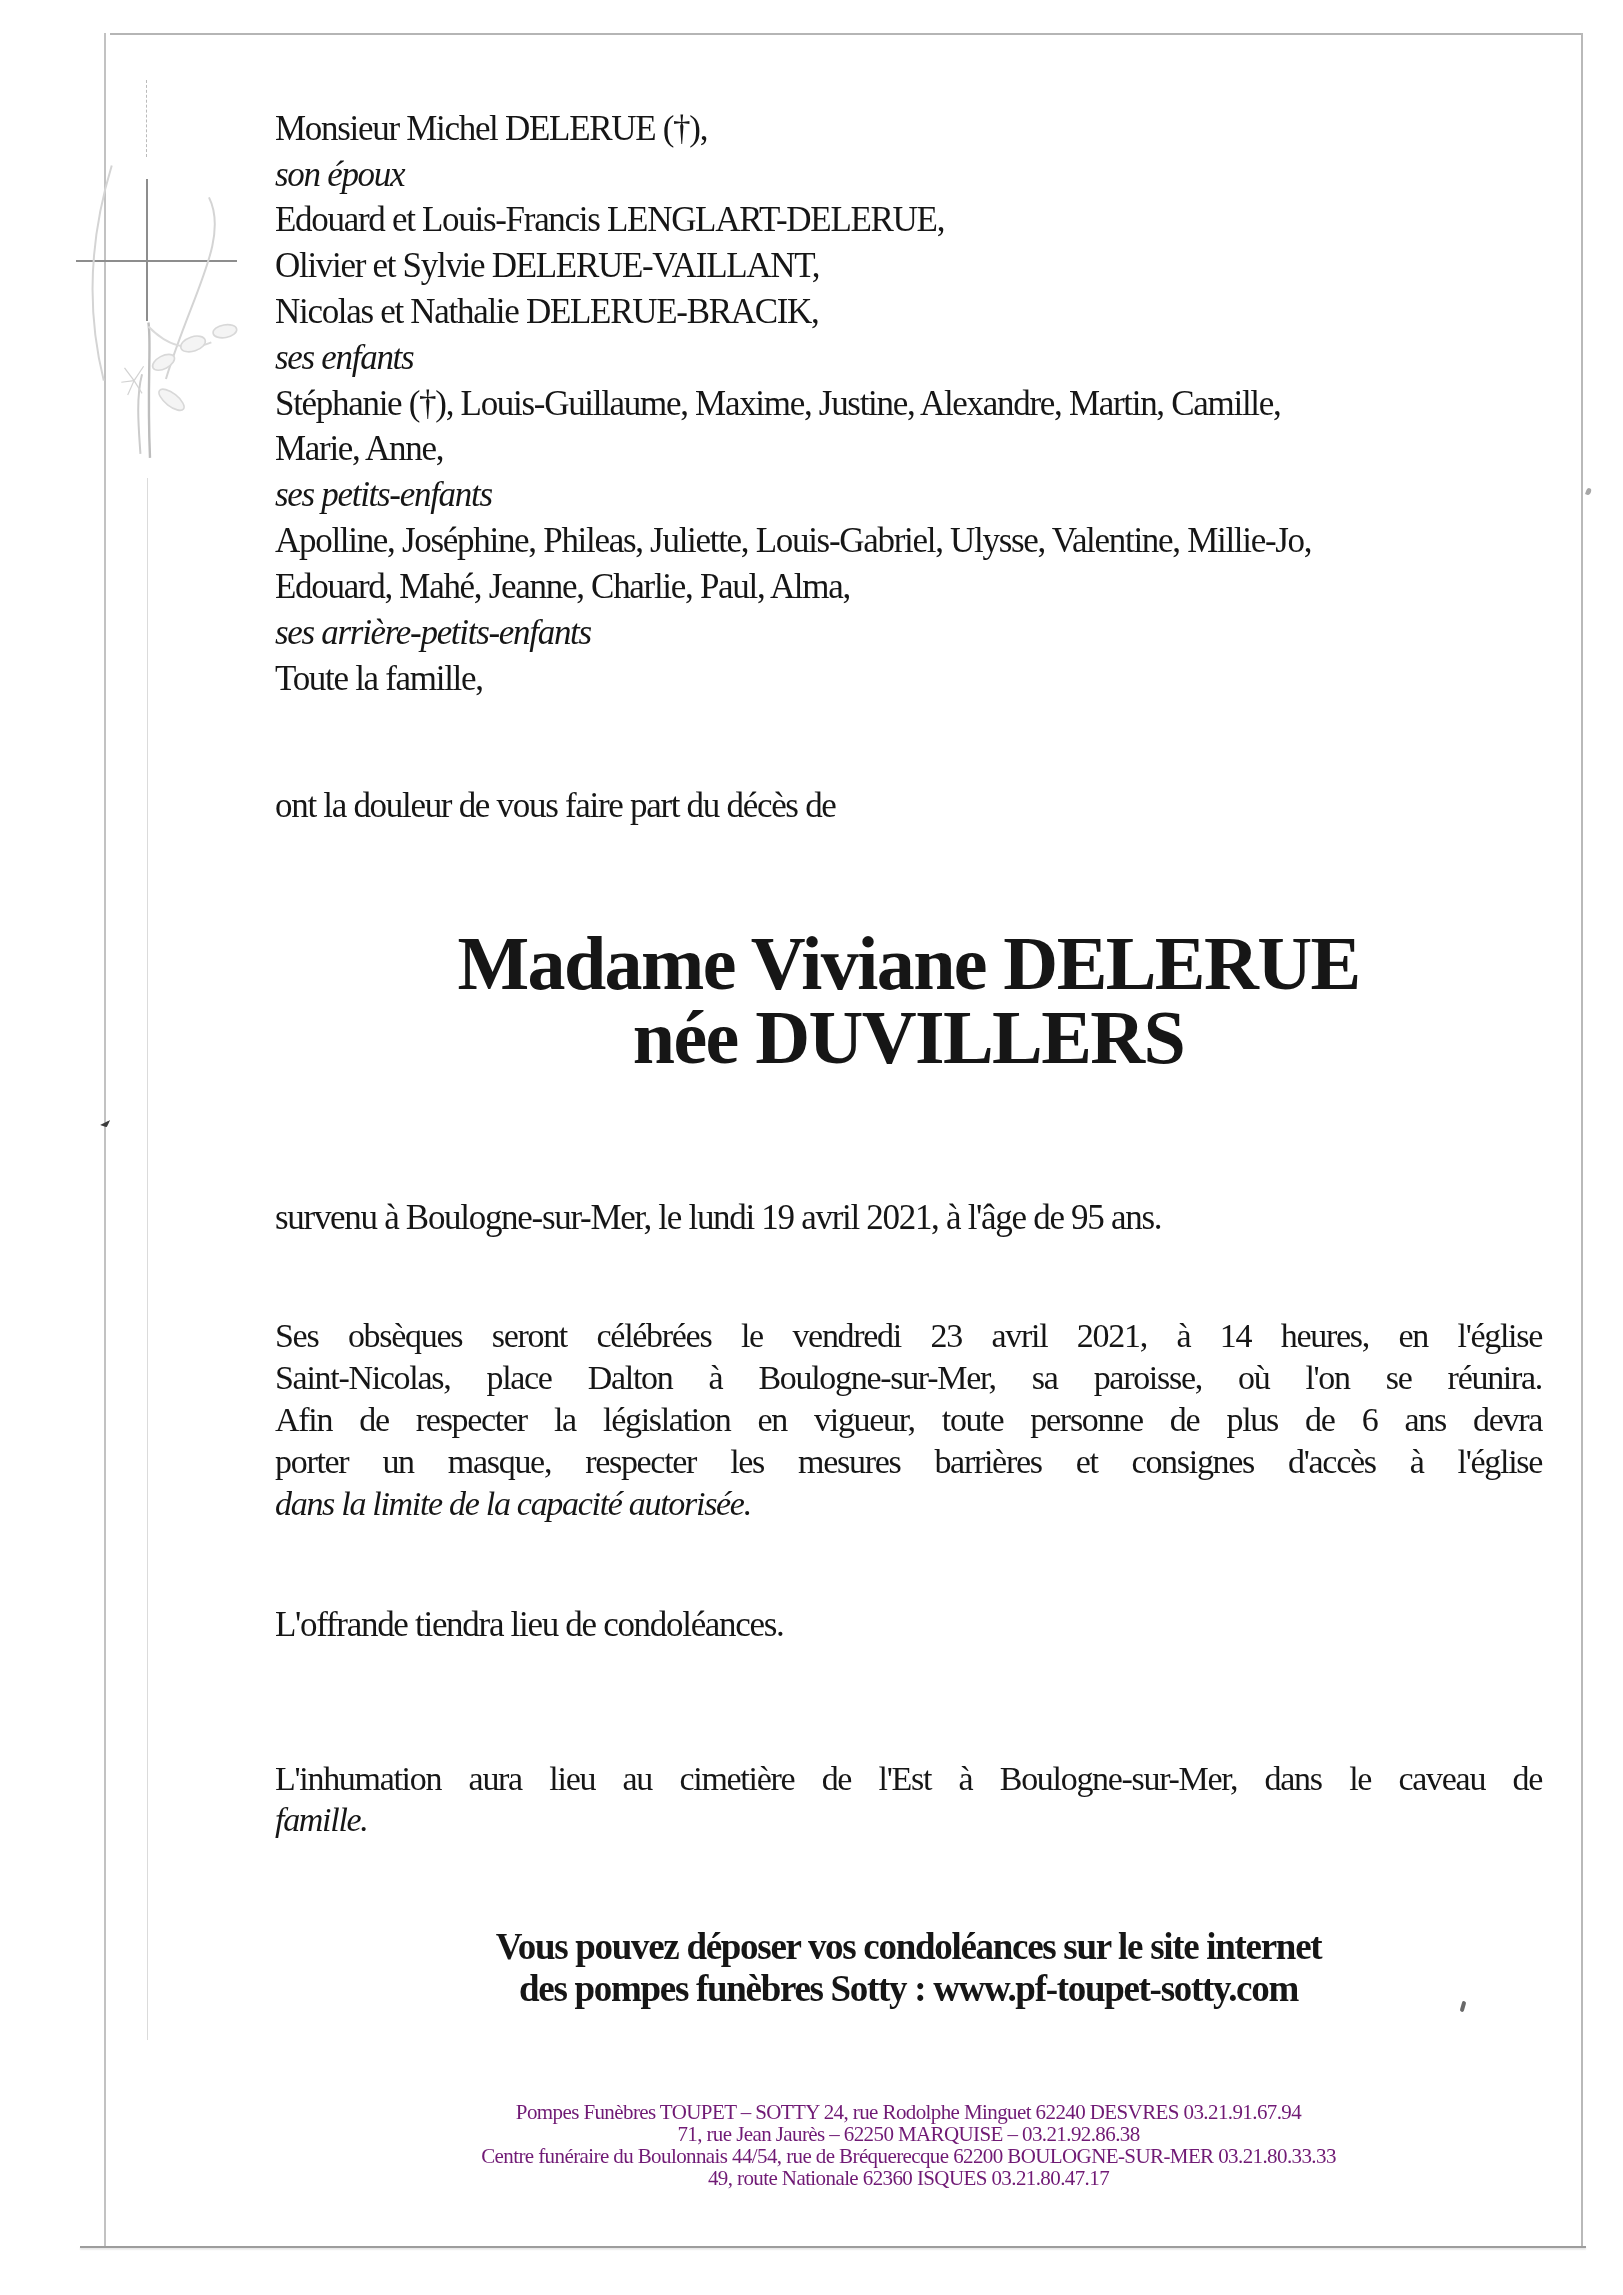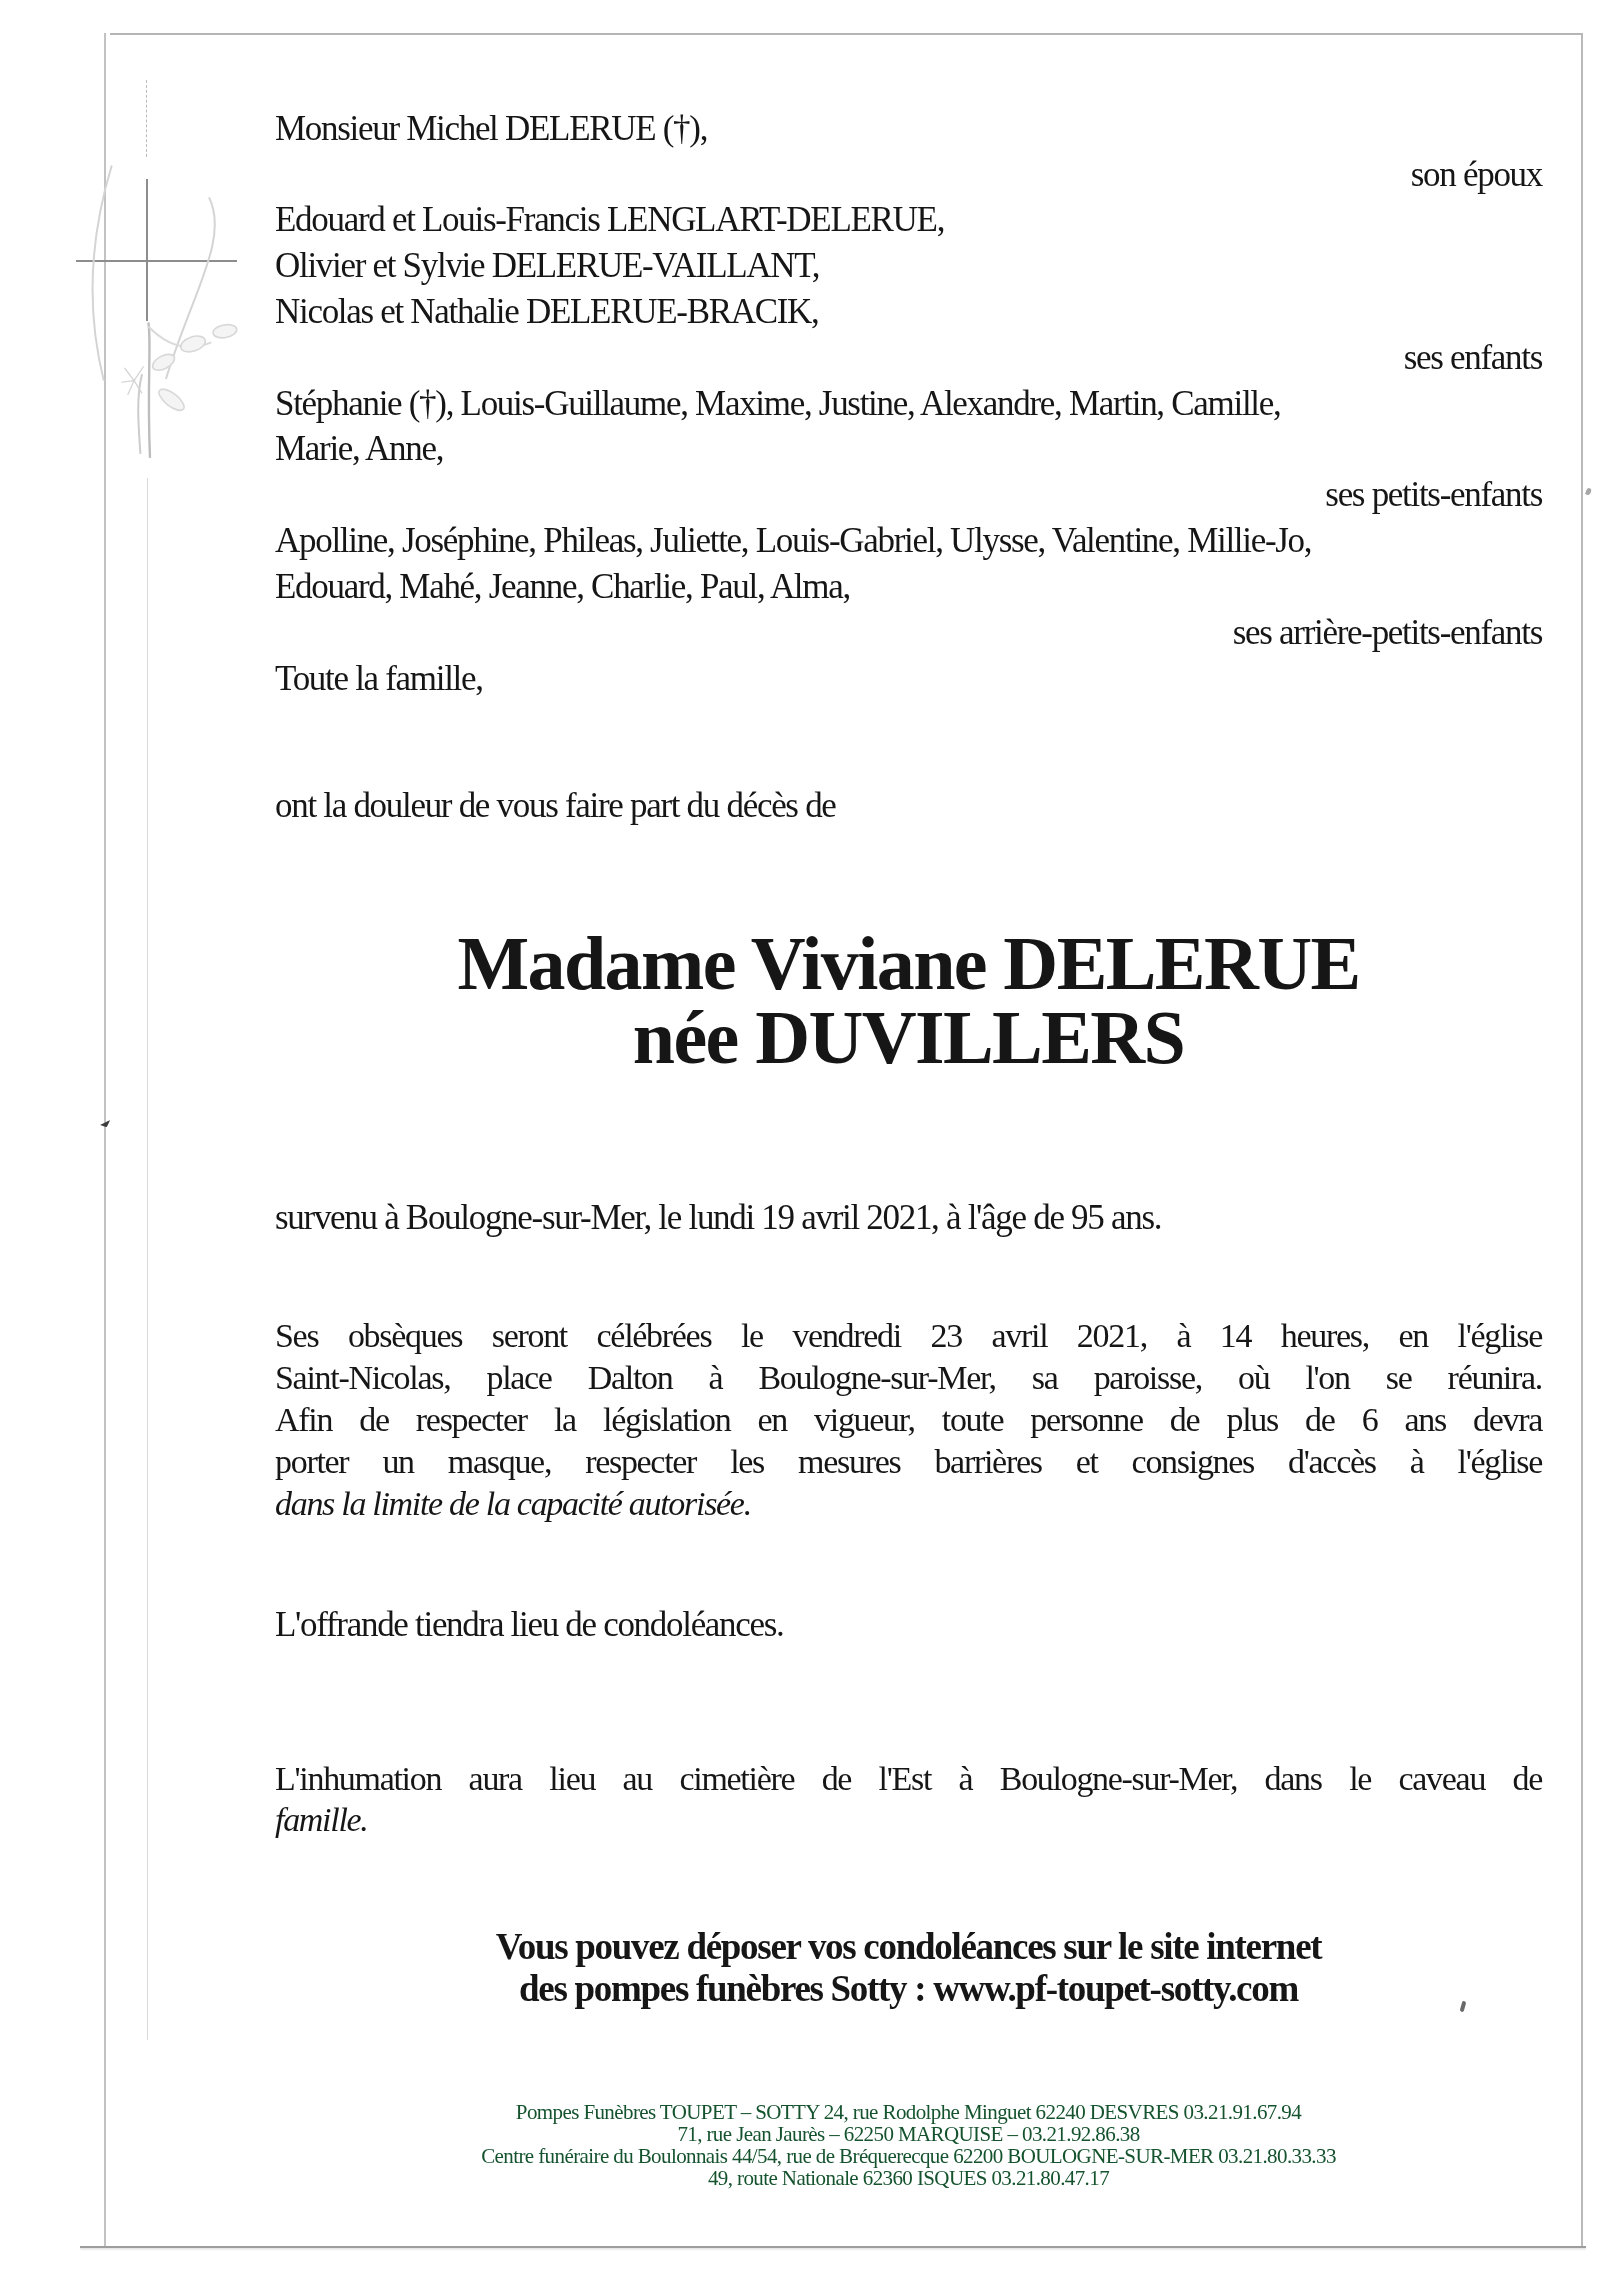--- a/index.html
+++ b/index.html
@@ -57,21 +57,21 @@
   
   .tline {
     position: absolute;
     left: 275px;
     width: 1267px;
     font-size: 35px;
     line-height: 35px;
     letter-spacing: -1.3px;
     white-space: nowrap;
   }
-  .tline.right { text-align: right; }
+  .tline.right { font-style: italic; }
   .title-line {
     position: absolute;
     left: 275px;
     width: 1267px;
     text-align: center;
     font-size: 76px;
     line-height: 76px;
     font-weight: bold;
     letter-spacing: -1.6px;
     white-space: nowrap;
@@ -103,21 +103,21 @@
   }
   #footer-block {
     position: absolute;
     left: 195px; top: 2101px;
     width: 1427px;
     text-align: center;
     font-size: 21px;
     line-height: 22px;
     letter-spacing: -0.6px;
     white-space: nowrap;
-    color: #14532d;
+    color: #701a75;
   }
 </style>
 </head>
 <body>
 
 <div id="page">
 
   <div class="edge" id="edge-top"></div>
   <div class="edge" id="edge-left"></div>
   <div class="edge" id="edge-right"></div>

